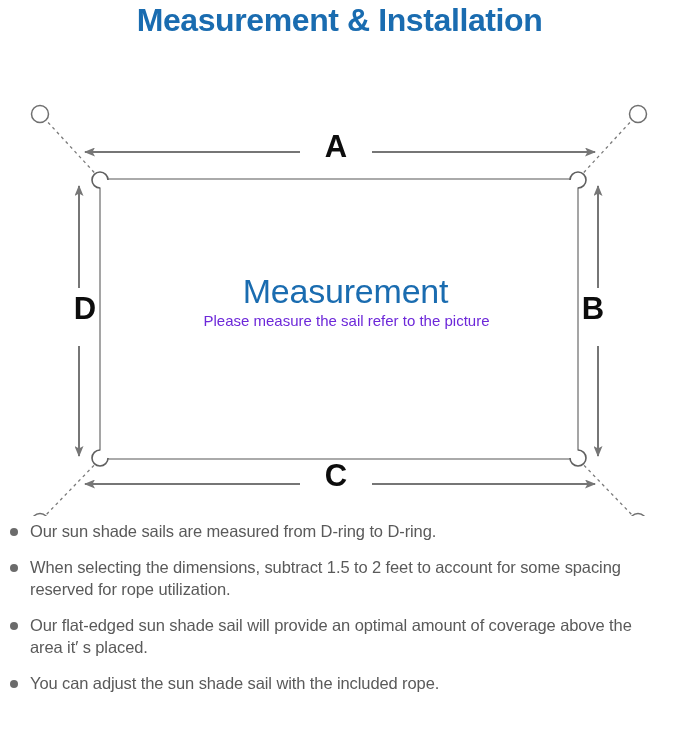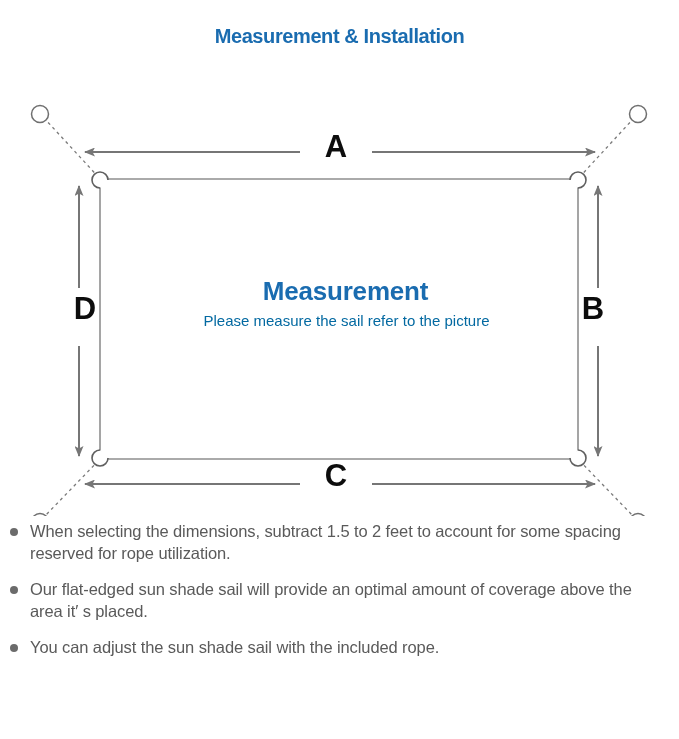--- a/index.html
+++ b/index.html
@@ -13,25 +13,25 @@
     font-family: "Liberation Sans", sans-serif;
     color: #555555;
     overflow: hidden;
     position: relative;
   }
 
   
   .title {
     width: 679px;
     text-align: center;
-    font-size: 20px;
+    font-size: 32px;
     font-weight: bold;
     color: #1a6cb0;
     letter-spacing: -0.4px;
-    padding-top: 18px;
+    padding-top: 2px;
     height: 38px;
     line-height: 36px;
     box-sizing: border-box;
   }
 
   
   .diagram-wrap {
     position: relative;
     width: 679px;
     height: 478px;
@@ -58,31 +58,31 @@
   .dim-b { left: 568px; top: 255px; width: 50px; }
 
   .center-block {
     position: absolute;
     left: 0;
     top: 238px;
     width: 679px;
     text-align: center;
   }
   .center-title {
-    font-size: 26px;
-    font-weight: bold;
+    font-size: 34px;
+    font-weight: normal;
     color: #1a6cb0;
     line-height: 30px;
     letter-spacing: -0.2px;
     margin-left: 12px;
   }
   .center-sub {
     font-size: 15px;
     font-weight: normal;
-    color: #0369a1;
+    color: #6d28d9;
     line-height: 22px;
     margin-top: 4px;
     padding-left: 14px;
   }
 
   
   .notes {
     position: absolute;
     left: 0;
     top: 520px;
@@ -181,20 +181,24 @@
   <div class="dim-label dim-d">D</div>
 
   <div class="center-block">
     <div class="center-title">Measurement</div>
     <div class="center-sub">Please measure the sail refer to the picture</div>
   </div>
 </div>
 
 <div class="notes">
 
+  <div class="note-item">
+    <span class="note-bullet"></span>
+    <span class="note-text">Our sun shade sails are measured from D-ring to D-ring.</span>
+  </div>
 
 
   <div class="note-item">
     <span class="note-bullet"></span>
     <span class="note-text">When selecting the dimensions, subtract 1.5 to 2 feet to account for some spacing reserved for rope utilization.</span>
   </div>
 
   <div class="note-item">
     <span class="note-bullet"></span>
     <span class="note-text">Our flat-edged sun shade sail will provide an optimal amount of coverage above the area it′ s placed.</span>

